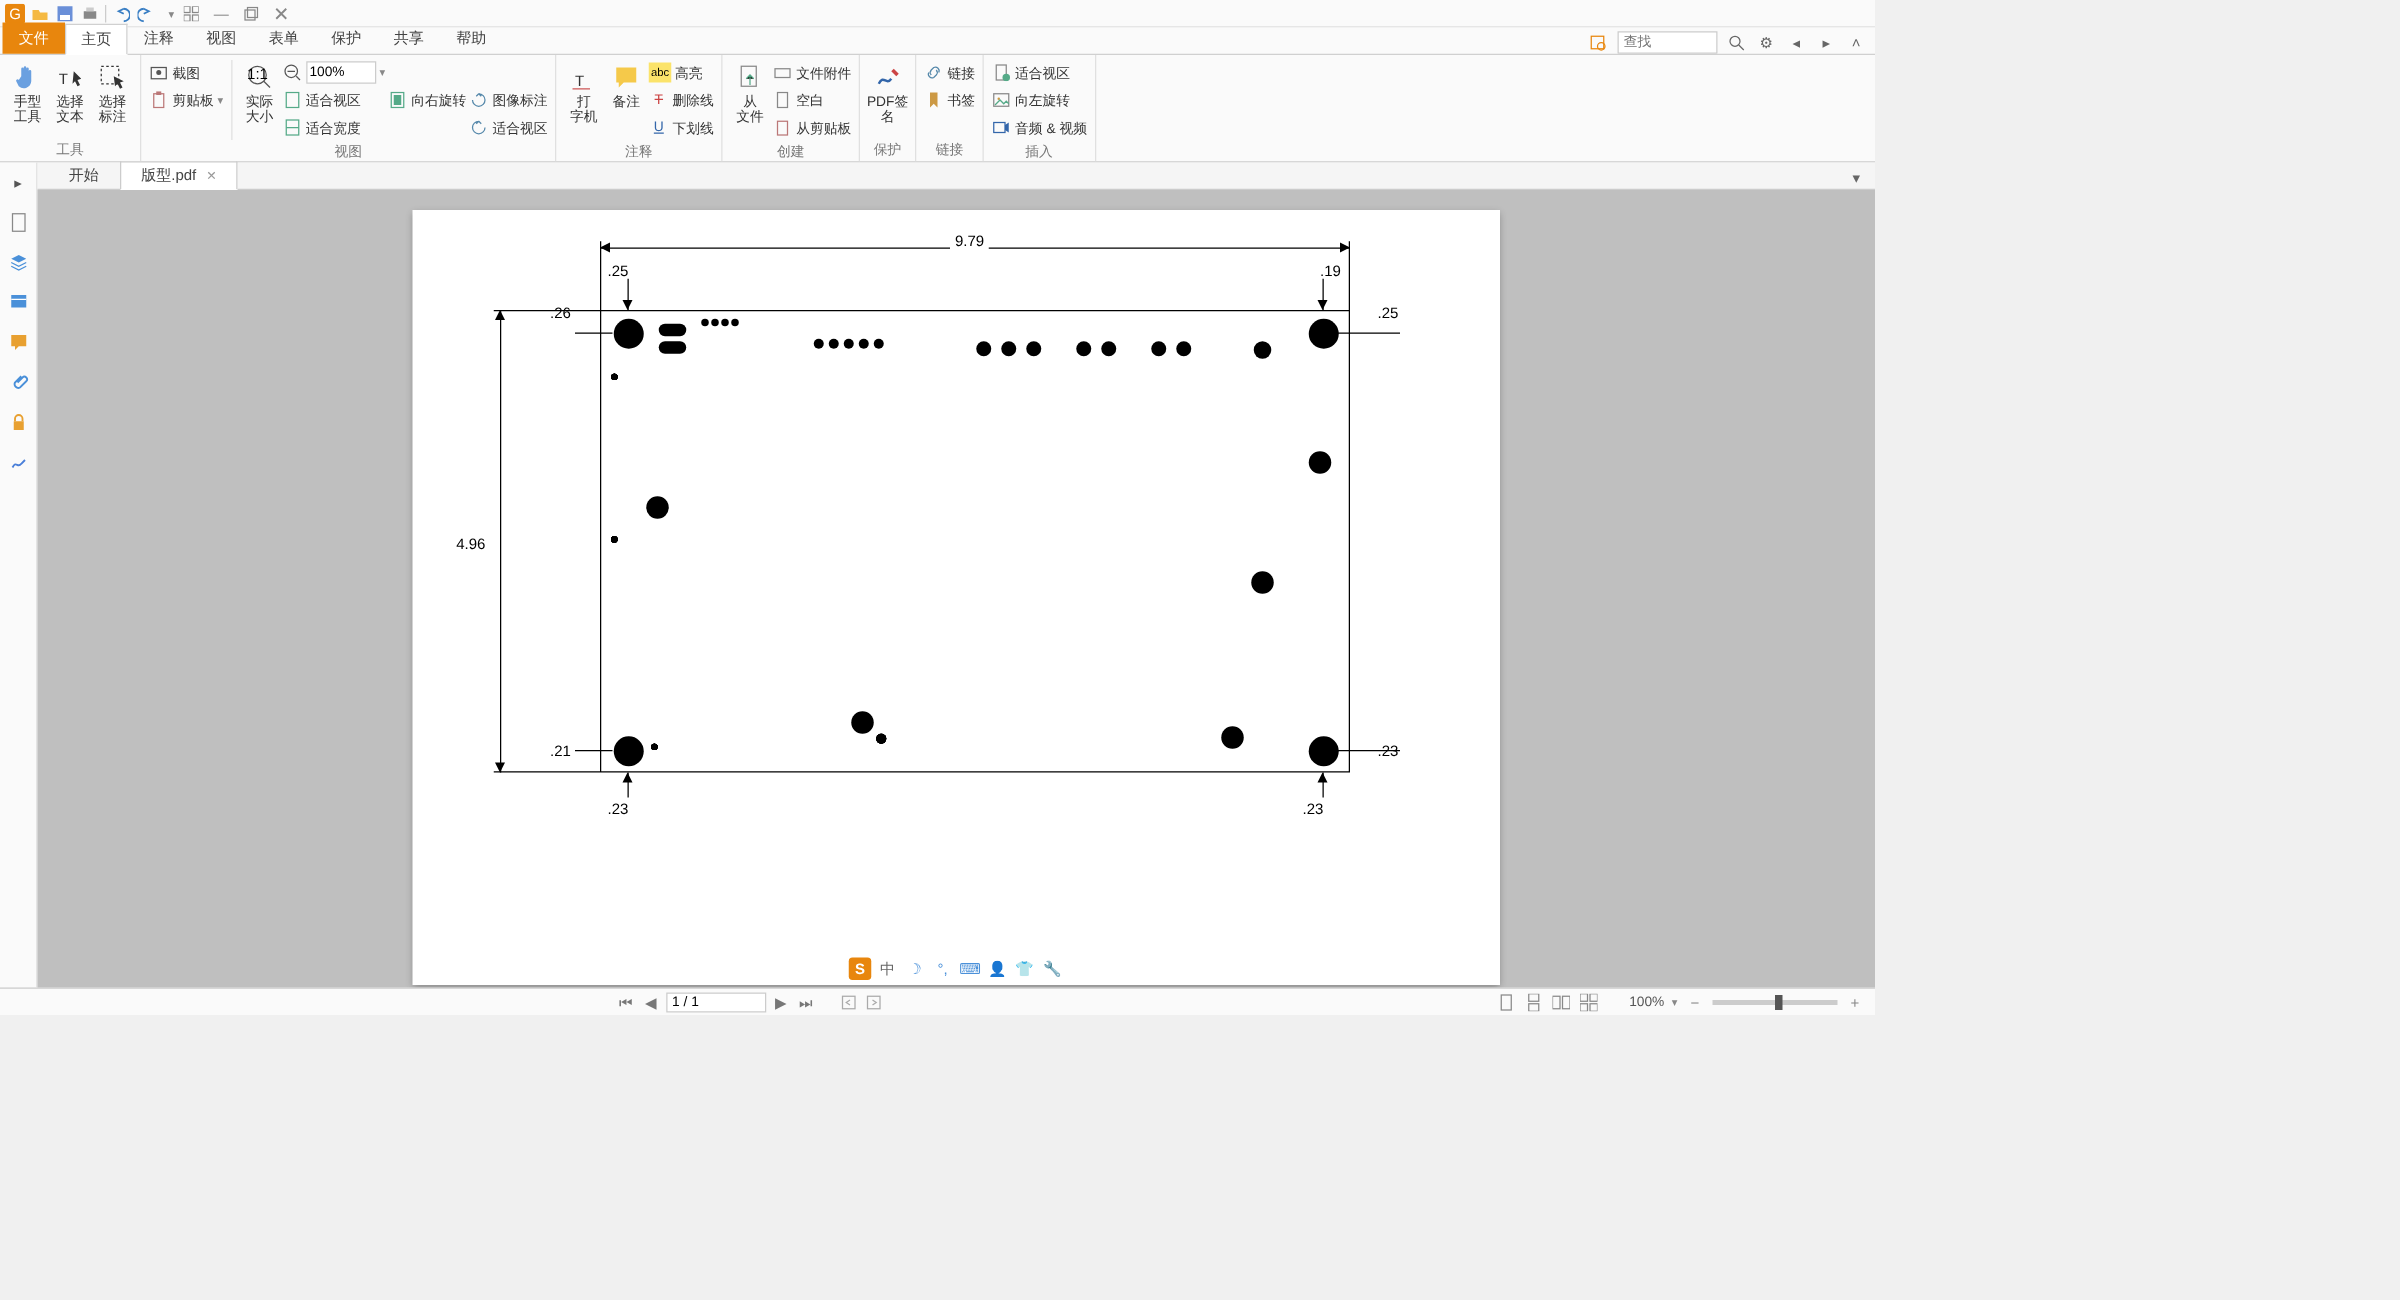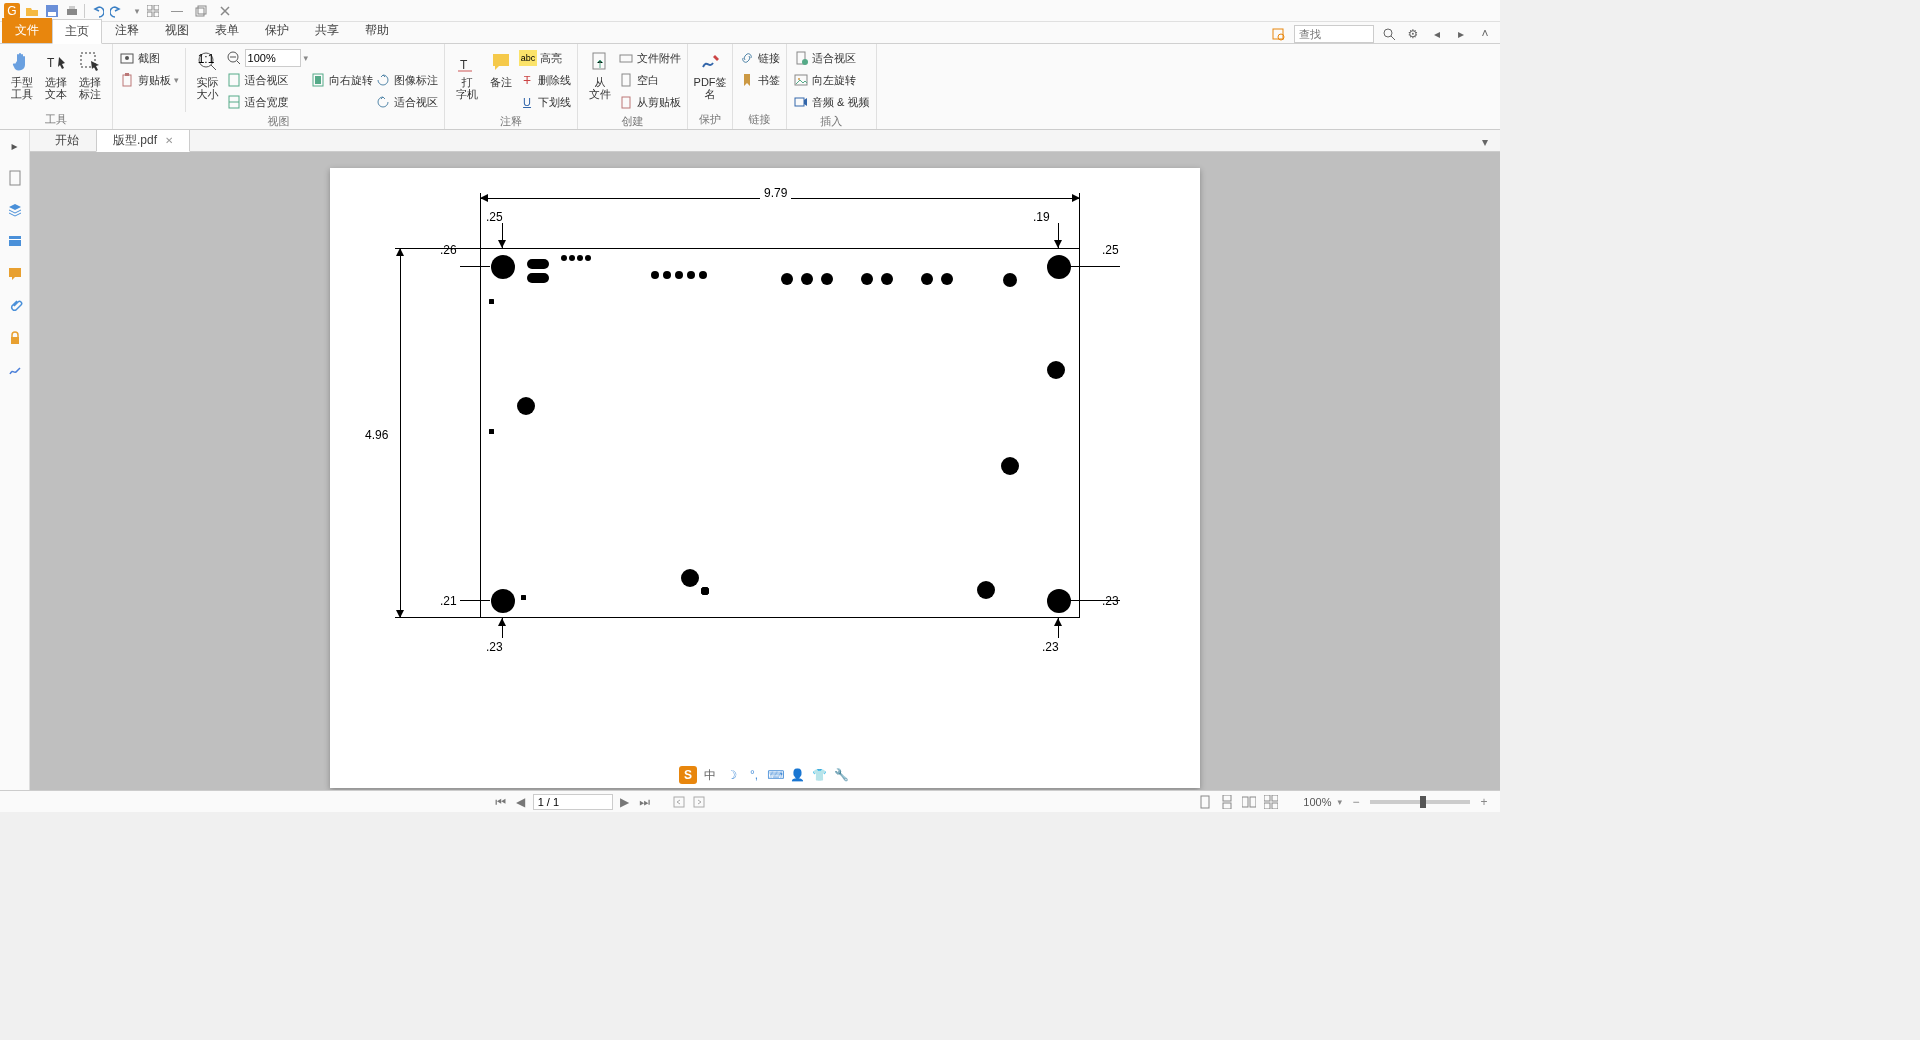--- a/index.html
+++ b/index.html
@@ -1180,21 +1180,21 @@
           </div>
 
           <div class="dim" style="left:-40px;top:-5px">.26</div>
           <div class="dimline" style="left:-20px;top:18px;width:30px;height:1px"></div>
           <div class="dim" style="left:6px;top:-38px">.25</div>
           <div class="dimline" style="left:22px;top:-25px;width:1px;height:25px"></div>
           <div class="arrow-d" style="left:18px;top:-8px"></div>
 
           <div class="dim" style="left:622px;top:-5px">.25</div>
           <div class="dimline" style="left:590px;top:18px;width:50px;height:1px"></div>
-          <div class="dim" style="left:553px;top:-38px">.19</div>
+          <div class="dim" style="left:576px;top:-38px">.19</div>
           <div class="dimline" style="left:578px;top:-25px;width:1px;height:25px"></div>
           <div class="arrow-d" style="left:574px;top:-8px"></div>
 
           <div class="dim" style="left:-40px;top:346px">.21</div>
           <div class="dimline" style="left:-20px;top:352px;width:30px;height:1px"></div>
           <div class="dim" style="left:6px;top:392px">.23</div>
           <div class="dimline" style="left:22px;top:370px;width:1px;height:20px"></div>
           <div class="arrow-u" style="left:18px;top:370px"></div>
 
           <div class="dim" style="left:622px;top:346px">.23</div>

